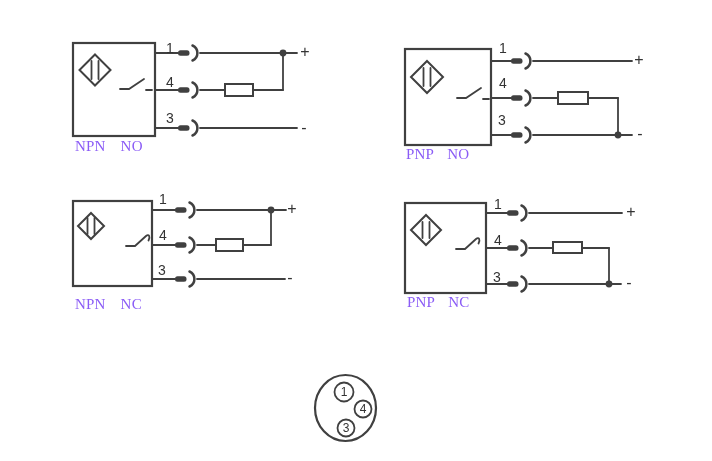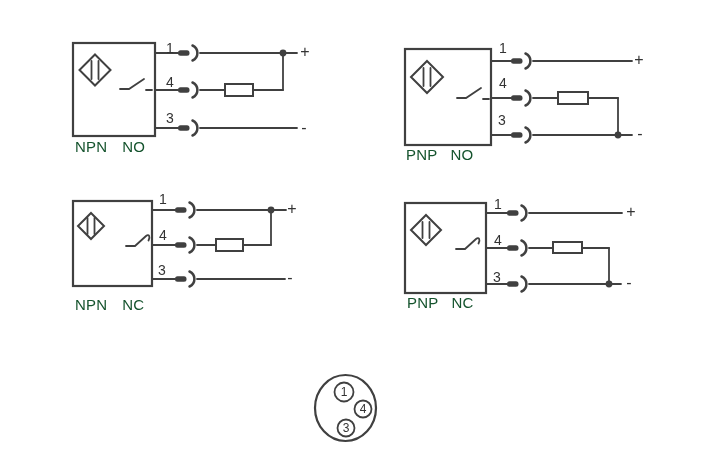--- a/index.html
+++ b/index.html
@@ -8,21 +8,21 @@
     width:712px;height:461px;
     background:#ffffff;
     font-family:"Liberation Sans", sans-serif;
     color:#333333;
     overflow:hidden;
   }
   #wiring-svg{position:absolute;left:0;top:0;}
   .overlay{position:absolute;left:0;top:0;width:712px;height:461px;pointer-events:none;}
   .pin-num{position:absolute;width:12px;height:16px;line-height:16px;text-align:center;font-size:14px;color:#333;}
   .pol{position:absolute;width:14px;height:18px;line-height:18px;text-align:center;font-size:16px;color:#333;}
-  .caption{position:absolute;display:flex;font-size:15px;color:#14532d;letter-spacing:0.2px;}
+  .caption{position:absolute;display:flex;font-size:15px;color:#8b5cf6;letter-spacing:0.2px;font-family:Liberation Serif, serif;}
   .conn-digit{position:absolute;width:18px;height:18px;line-height:18px;text-align:center;font-size:12px;color:#333;}
   
   #d1p1{left:164px;top:40px}#d1p4{left:164px;top:74px}#d1p3{left:164px;top:110px}
   #d2p1{left:497px;top:40px}#d2p4{left:497px;top:75px}#d2p3{left:496px;top:112px}
   #d3p1{left:157px;top:191px}#d3p4{left:157px;top:227px}#d3p3{left:156px;top:262px}
   #d4p1{left:492px;top:196px}#d4p4{left:492px;top:232px}#d4p3{left:491px;top:269px}
   
   #d1plus{left:298px;top:43px}#d1minus{left:297px;top:119px}
   #d2plus{left:632px;top:51px}#d2minus{left:633px;top:125px}
   #d3plus{left:285px;top:200px}#d3minus{left:283px;top:269px}

